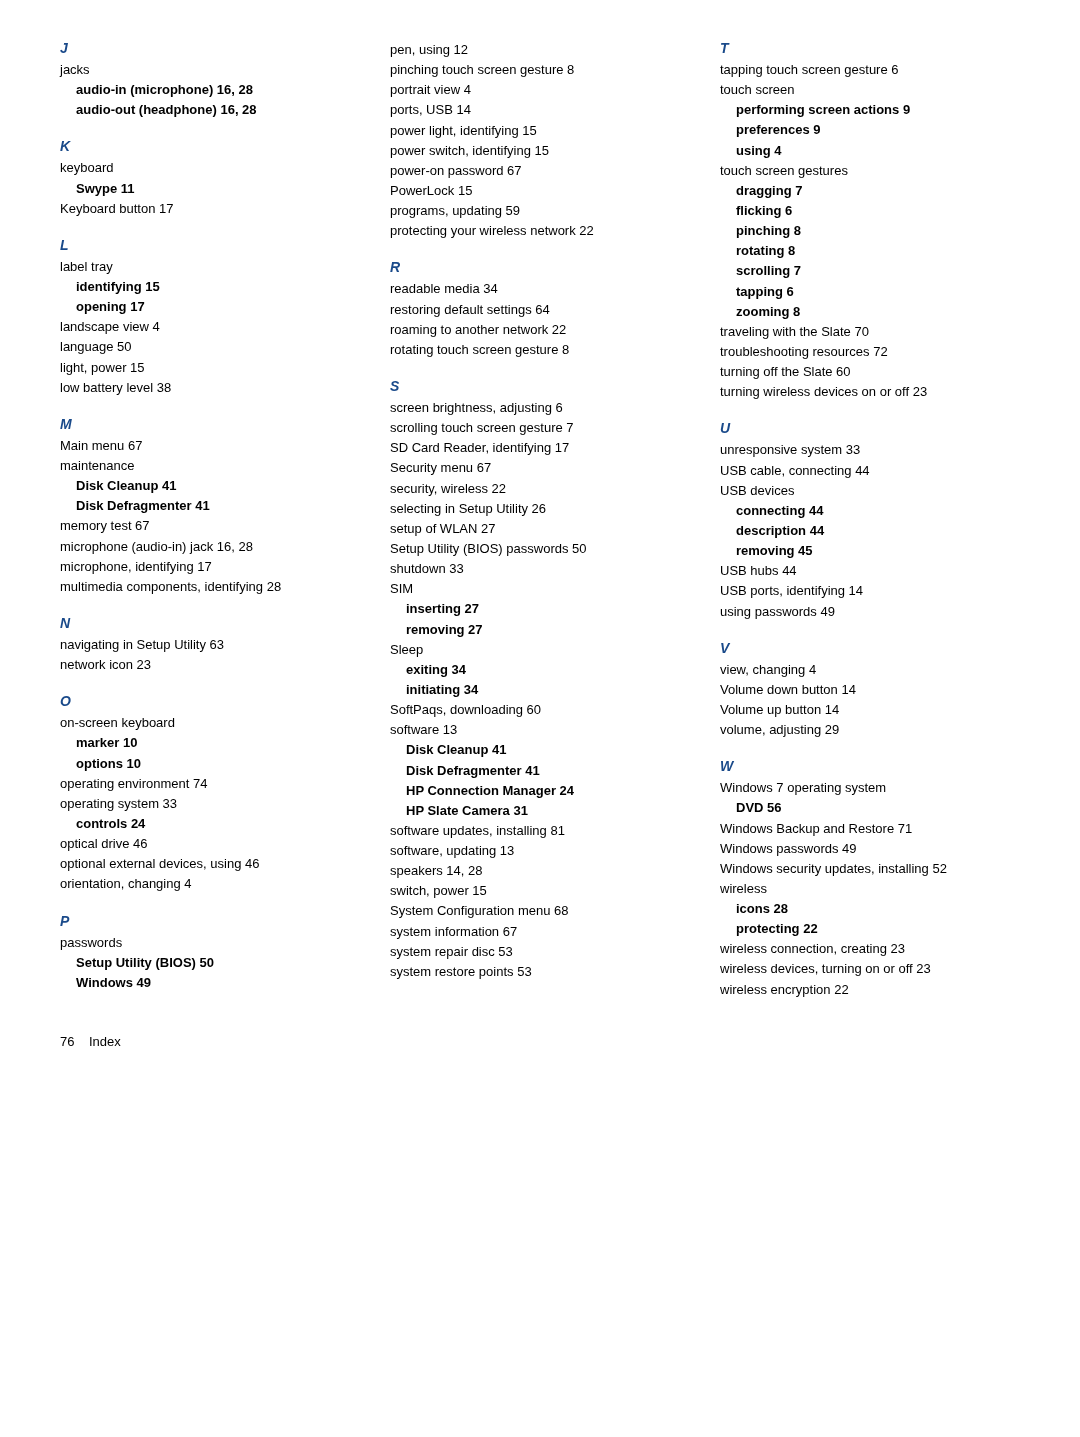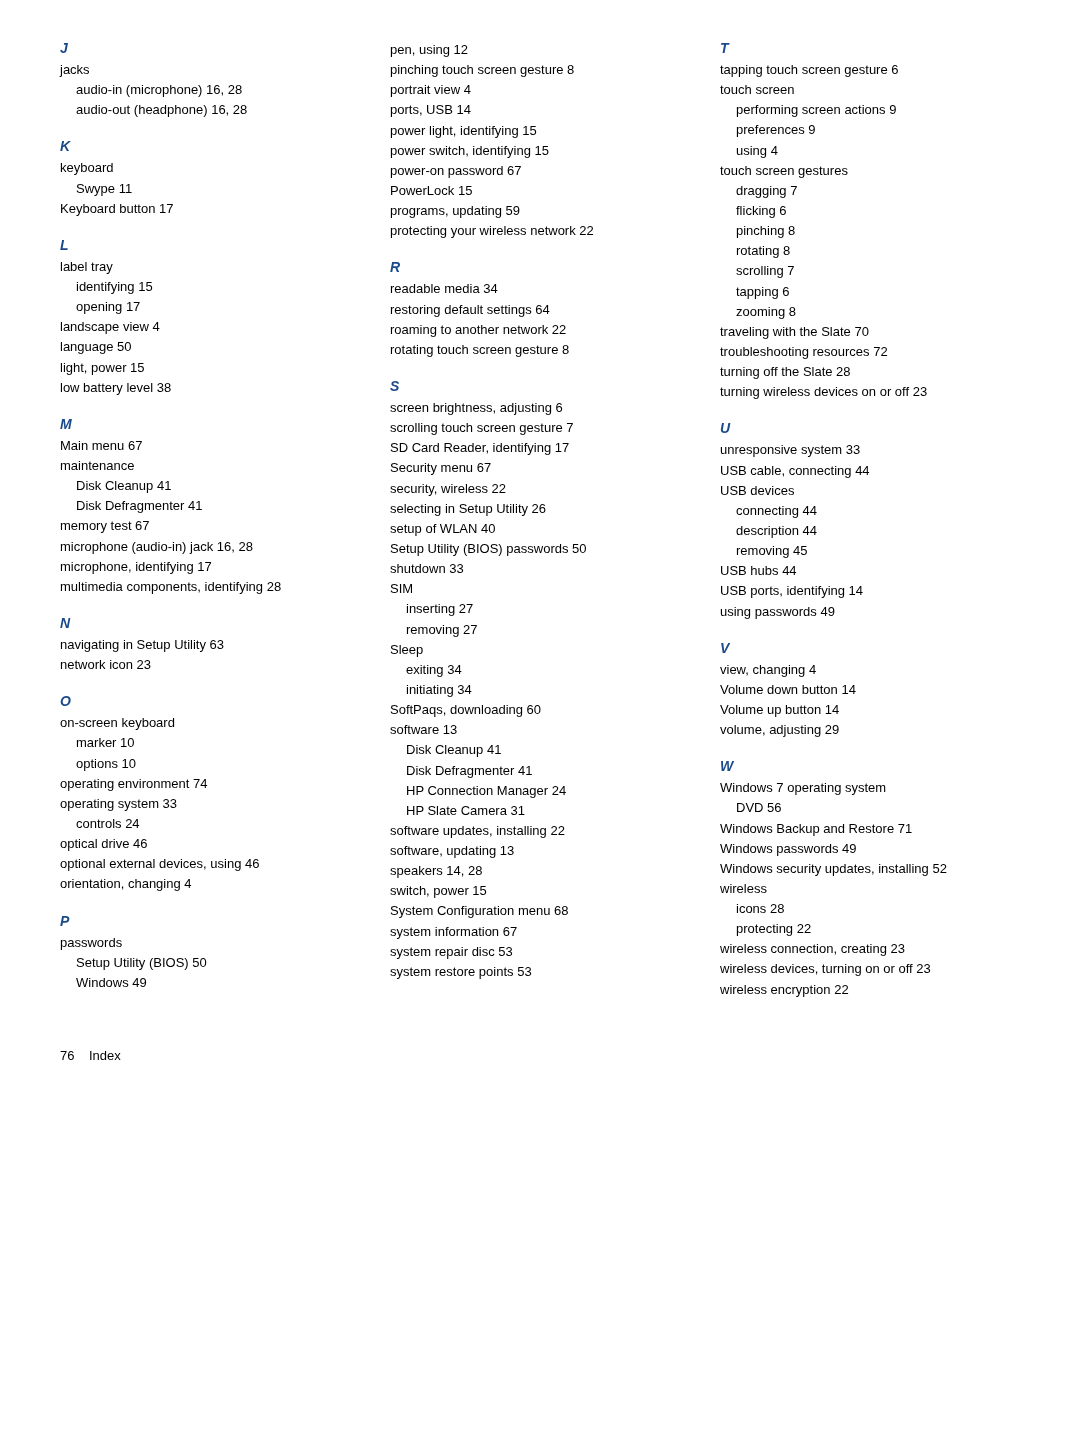--- a/index.html
+++ b/index.html
@@ -36,23 +36,24 @@
     }
     .index-entry {
       line-height: 1.55;
     }
     .index-entry .main-term {
       display: block;
     }
     .index-entry .sub-term {
       display: block;
       padding-left: 16px;
+      font-weight: bold;
     }
     .footer-line {
-      margin-top: 30px;
+      margin-top: 16px;
       font-size: 13px;
     }
   </style>
 </head>
 <body>
 
 <div class="columns-wrapper">
 
   <div class="column" id="col1">
       <div class="section">
@@ -245,21 +246,21 @@
         <div class="index-entry">
           <span class="main-term">Security menu  67</span>
         </div>
         <div class="index-entry">
           <span class="main-term">security, wireless  22</span>
         </div>
         <div class="index-entry">
           <span class="main-term">selecting in Setup Utility  26</span>
         </div>
         <div class="index-entry">
-          <span class="main-term">setup of WLAN  40</span>
+          <span class="main-term">setup of WLAN  27</span>
         </div>
         <div class="index-entry">
           <span class="main-term">Setup Utility (BIOS) passwords  50</span>
         </div>
         <div class="index-entry">
           <span class="main-term">shutdown  33</span>
         </div>
         <div class="index-entry">
           <span class="main-term">SIM</span>
         </div>
@@ -290,21 +291,21 @@
         <div class="index-entry">
           <span class="sub-term">Disk Defragmenter  41</span>
         </div>
         <div class="index-entry">
           <span class="sub-term">HP Connection Manager  24</span>
         </div>
         <div class="index-entry">
           <span class="sub-term">HP Slate Camera  31</span>
         </div>
         <div class="index-entry">
-          <span class="main-term">software updates, installing  22</span>
+          <span class="main-term">software updates, installing  81</span>
         </div>
         <div class="index-entry">
           <span class="main-term">software, updating  13</span>
         </div>
         <div class="index-entry">
           <span class="main-term">speakers  14, 28</span>
         </div>
         <div class="index-entry">
           <span class="main-term">switch, power  15</span>
         </div>
@@ -365,21 +366,21 @@
         <div class="index-entry">
           <span class="sub-term">zooming  8</span>
         </div>
         <div class="index-entry">
           <span class="main-term">traveling with the Slate  70</span>
         </div>
         <div class="index-entry">
           <span class="main-term">troubleshooting resources  72</span>
         </div>
         <div class="index-entry">
-          <span class="main-term">turning off the Slate  28</span>
+          <span class="main-term">turning off the Slate  60</span>
         </div>
         <div class="index-entry">
           <span class="main-term">turning wireless devices on or off  23</span>
         </div>
       </div>
       <div class="section">
         <div class="section-letter">U</div>
         <div class="index-entry">
           <span class="main-term">unresponsive system  33</span>
         </div>

